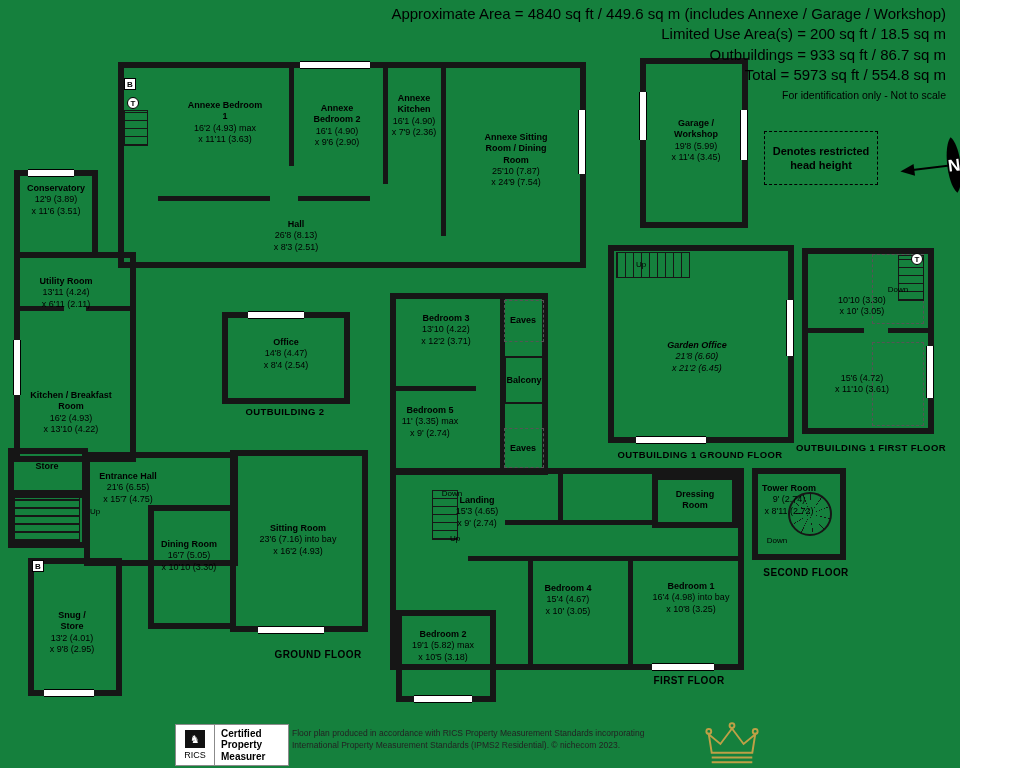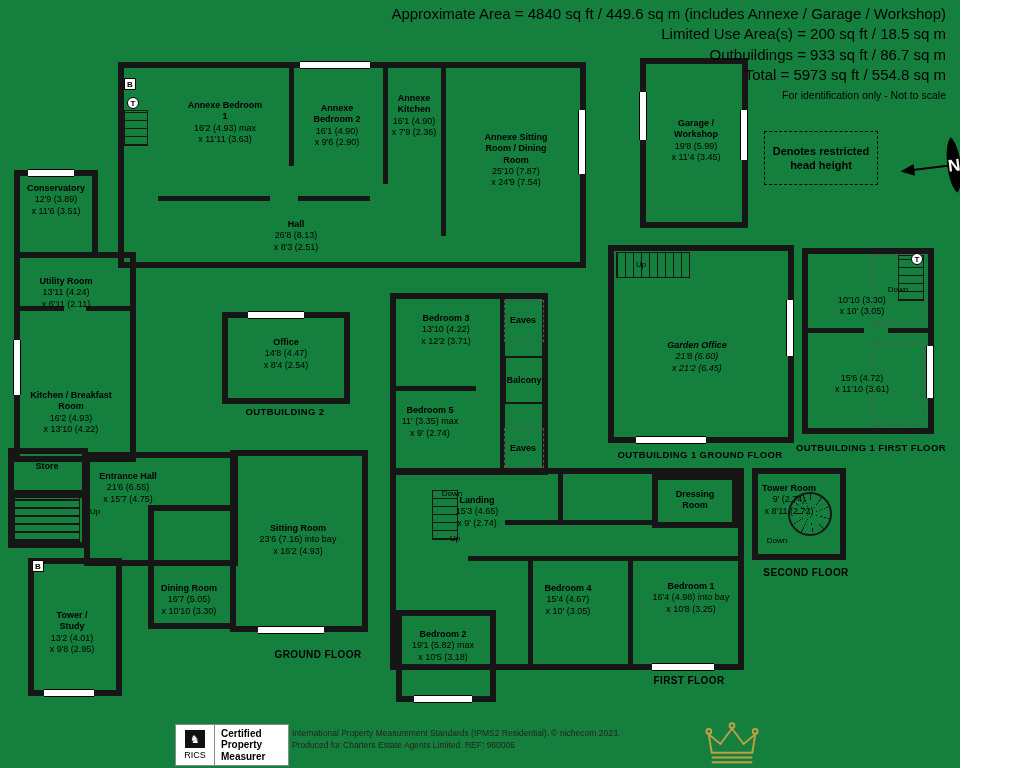--- a/index.html
+++ b/index.html
@@ -180,32 +180,32 @@
     <span class="dm">x 13'10 (4.22)</span>
   </div>
   <div class="rl" style="left:47px;top:467px;">
     <span class="nm">Store</span>
   </div>
   <div class="rl" style="left:128px;top:488px;">
     <span class="nm">Entrance Hall</span>
     <span class="dm">21'6 (6.55)</span>
     <span class="dm">x 15'7 (4.75)</span>
   </div>
-  <div class="rl" style="left:189px;top:556px;margin-top:44px;">
+  <div class="rl" style="left:189px;top:556px;">
     <span class="nm">Dining Room</span>
     <span class="dm">16'7 (5.05)</span>
     <span class="dm">x 10'10 (3.30)</span>
   </div>
   <div class="rl" style="left:298px;top:540px;">
     <span class="nm">Sitting Room</span>
     <span class="dm">23'6 (7.16) into bay</span>
     <span class="dm">x 16'2 (4.93)</span>
   </div>
   <div class="rl wrap" style="left:72px;top:632px;width:48px;">
-    <span class="nm">Tower / Study</span>
+    <span class="nm">Snug / Store</span>
     <span class="dm">13'2 (4.01)</span>
     <span class="dm">x 9'8 (2.95)</span>
   </div>
   <div class="rl" style="left:286px;top:354px;">
     <span class="nm">Office</span>
     <span class="dm">14'8 (4.47)</span>
     <span class="dm">x 8'4 (2.54)</span>
   </div>
   <div class="rl" style="left:446px;top:330px;">
     <span class="nm">Bedroom 3</span>
@@ -293,22 +293,22 @@
       <div class="nm">RICS</div>
     </div>
     <div class="lines">
       <span>Certified</span>
       <span>Property</span>
       <span>Measurer</span>
     </div>
   </div>
 
   <div class="footer-text">
+    <div>Floor plan produced in accordance with RICS Property Measurement Standards incorporating</div>
     <div>International Property Measurement Standards (IPMS2 Residential).   © nichecom 2023.</div>
-    <div>Produced for Charters Estate Agents Limited.   REF: 960005</div>
   </div>
 
   <div class="crown">
     <svg width="58" height="46" viewBox="0 0 60 46">
       <g fill="none" stroke="#bfa046" stroke-width="2">
         <path d="M9 33 L6 14 L18 24 L30 8 L42 24 L54 14 L51 33 Z"></path>
         <circle cx="6" cy="11" r="2.5"></circle>
         <circle cx="30" cy="5" r="2.5"></circle>
         <circle cx="54" cy="11" r="2.5"></circle>
         <path d="M9 38 H51"></path>

